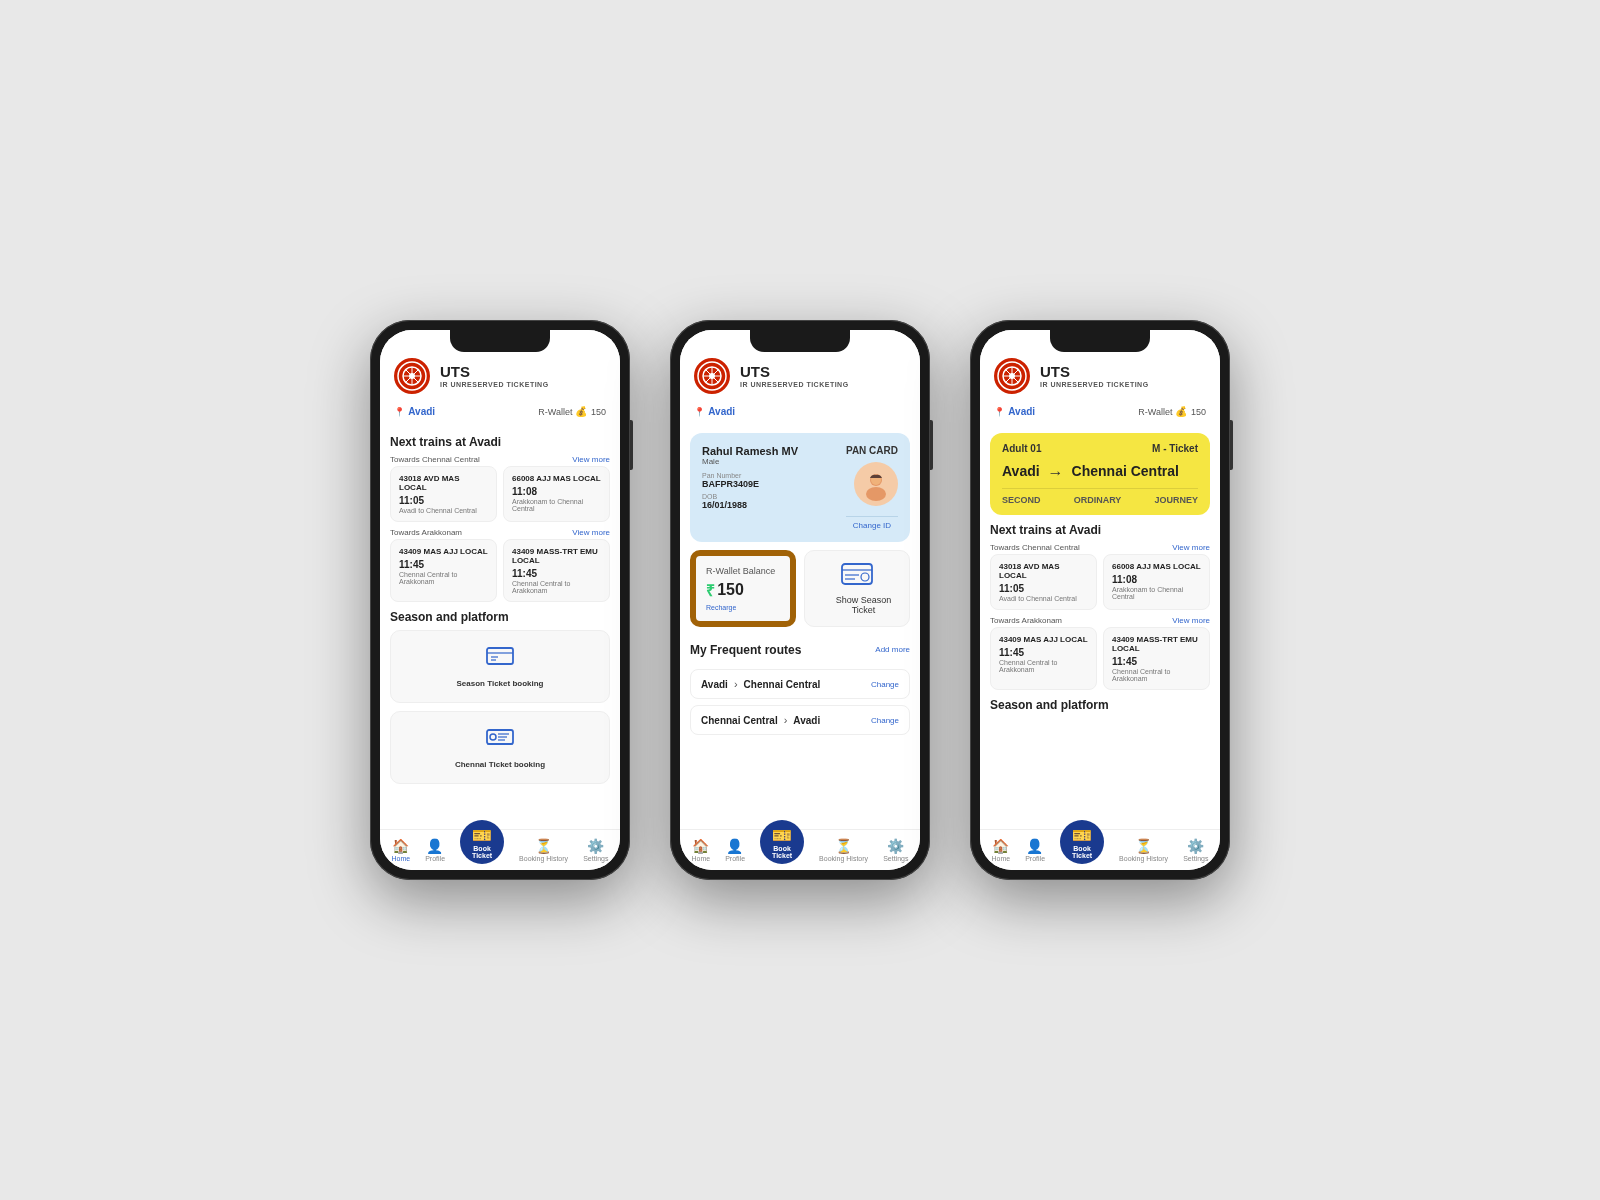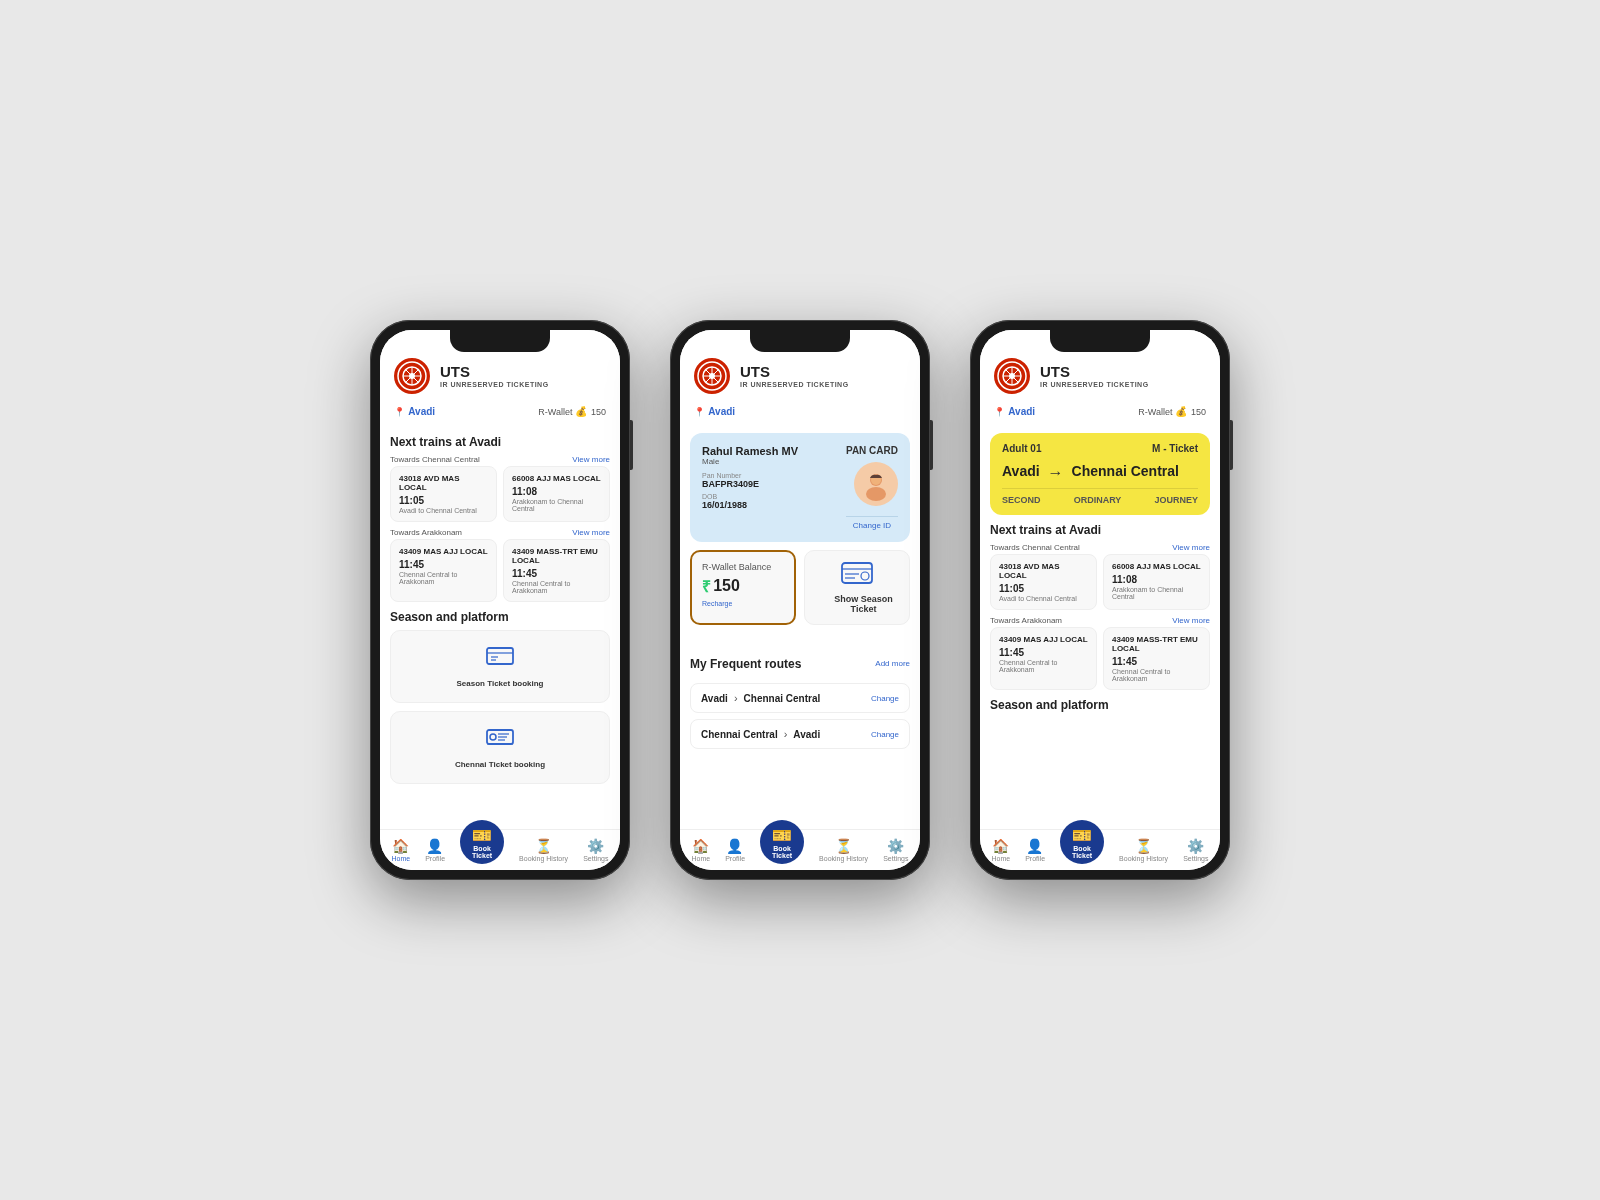--- a/index.html
+++ b/index.html
@@ -231,21 +231,21 @@
     .wallet-season-grid {
       display: grid;
       grid-template-columns: 1fr 1fr;
       gap: 8px;
       margin: 8px 0;
     }
     .wallet-card {
       background: #f8f8f8;
       border-radius: 10px;
       padding: 10px;
-      border: 2px solid #a16207;
+      border: 6px solid #a16207;
     }
     .wallet-title { font-size: 9px; color: #555; margin-bottom: 3px; }
     .wallet-amount {
       font-size: 16px;
       font-weight: 700;
       color: #222;
       display: flex;
       align-items: center;
       gap: 2px;
     }
@@ -255,26 +255,26 @@
       background: #f8f8f8;
       border-radius: 10px;
       padding: 10px;
       border: 1px solid #eee;
       display: flex;
       flex-direction: column;
       align-items: center;
       justify-content: center;
     }
     .season-icon { font-size: 20px; color: #3366cc; margin-bottom: 4px; }
-    .season-label { font-size: 9px; font-weight: 700; color: #333; text-align: center; margin-left: 13px; }
+    .season-label { font-size: 9px; font-weight: 400; color: #333; text-align: center; margin-left: 13px; }
     .frequent-header {
       display: flex;
       justify-content: space-between;
       align-items: center;
-      margin: 24px 0 6px;
+      margin: 8px 0 6px;
     }
     .add-more { font-size: 8px; color: #3366cc; }
     .route-row {
       display: flex;
       align-items: center;
       gap: 6px;
       padding: 8px 10px;
       background: #fff;
       border-radius: 8px;
       border: 1px solid #eee;

